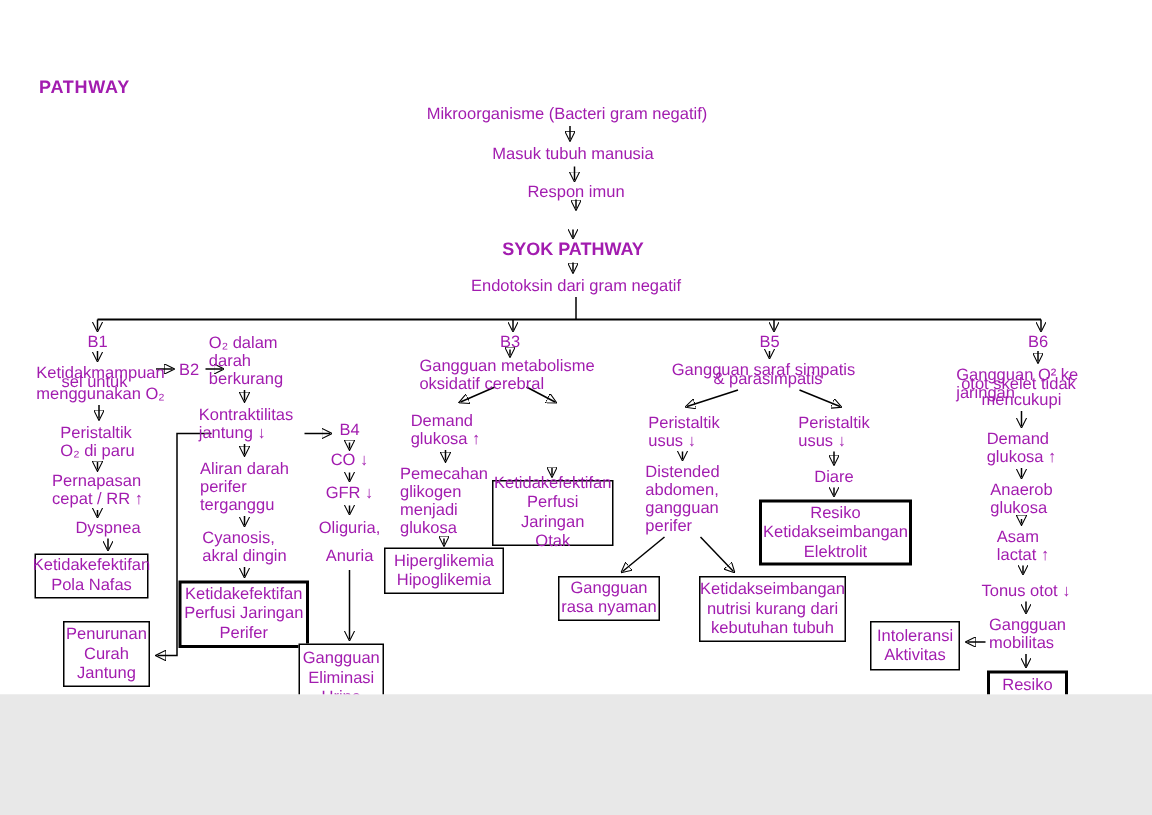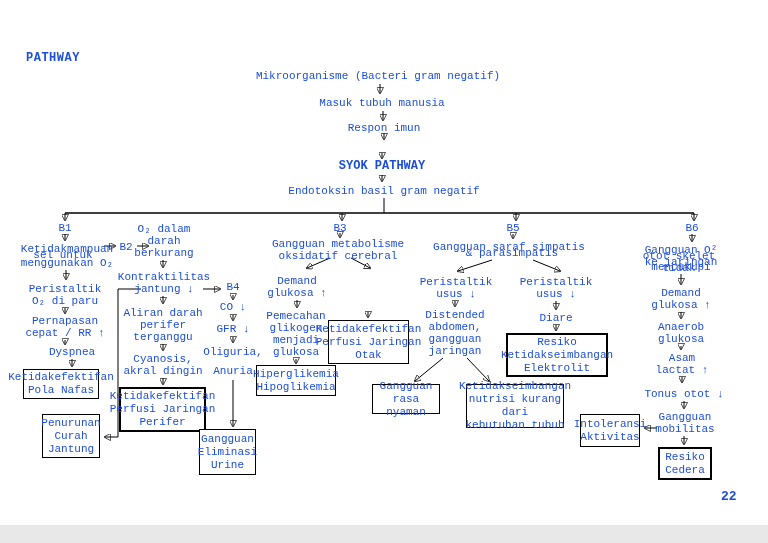--- a/index.html
+++ b/index.html
@@ -1,23 +1,23 @@
 <!DOCTYPE html>
 <html><head>
 <meta charset="utf-8">
 <style>
   html,body{margin:0;padding:0;background:#e8e8e8;}
   .page{
-    position:relative;width:768px;height:525px;background:#ffffff;
-    font-family:Liberation Mono, monospace;color:#1d4ed8;
+    position:relative;width:768px;height:463px;background:#ffffff;
+    font-family:Liberation Sans, sans-serif;color:#a21caf;
     overflow:hidden;
   }
   .t{
     position:absolute;transform:translateX(-50%);
-    text-align:center;font-size:11px;line-height:12px;
+    font-size:11px;line-height:12px;
     white-space:pre-line;
   }
   .tl{position:absolute;font-size:11px;line-height:12px;white-space:pre-line;}
   .bold{font-weight:bold;}
   .big{font-size:12px;}
   .box{
     position:absolute;border:1px solid #000;background:#fff;
     display:flex;align-items:center;justify-content:center;
     text-align:center;font-size:11px;line-height:13px;white-space:pre-line;
     box-sizing:border-box;
@@ -99,21 +99,21 @@
     <line x1="657" y1="428" x2="645" y2="428" marker-end="url(#ah)"></line>
   </svg>
 
   <div class="tl bold big" style="left:26px;top:52px;letter-spacing:.5px">PATHWAY</div>
   <div class="tl bold" style="left:721px;top:491px;font-size:13px">22</div>
 
   <div class="t" style="left:378px;top:70px">Mikroorganisme (Bacteri gram negatif)</div>
   <div class="t" style="left:382px;top:97px">Masuk tubuh manusia</div>
   <div class="t" style="left:384px;top:122px">Respon imun</div>
   <div class="t bold big" style="left:382px;top:160px">SYOK PATHWAY</div>
-  <div class="t" style="left:384px;top:185px">Endotoksin basil gram negatif</div>
+  <div class="t" style="left:384px;top:185px">Endotoksin dari gram negatif</div>
 
   <div class="t" style="left:65px;top:222px">B1</div>
   <div class="t" style="left:126px;top:241px">B2</div>
   <div class="t" style="left:340px;top:222px">B3</div>
   <div class="t" style="left:233px;top:281px">B4</div>
   <div class="t" style="left:513px;top:222px">B5</div>
   <div class="t" style="left:692px;top:222px">B6</div>
 
   <div class="t" style="left:67px;top:243px">Ketidakmampuan</div>
   <div class="t" style="left:63px;top:249px">sel untuk</div>
@@ -165,21 +165,21 @@
 Perfusi Jaringan
 Otak</div>
 
   <div class="t" style="left:509px;top:241px">Gangguan saraf simpatis</div>
   <div class="t" style="left:512px;top:247px">&amp; parasimpatis</div>
   <div class="t" style="left:456px;top:276px">Peristaltik
 usus ↓</div>
   <div class="t" style="left:455px;top:309px">Distended
 abdomen,
 gangguan
-jaringan</div>
+perifer</div>
   <div class="t" style="left:556px;top:276px">Peristaltik
 usus ↓</div>
   <div class="t" style="left:556px;top:312px">Diare</div>
   <div class="box b2" style="left:506px;top:333px;width:102px;height:44px">Resiko
 Ketidakseimbangan
 Elektrolit</div>
   <div class="box" style="left:372px;top:384px;width:68px;height:30px">Gangguan
 rasa nyaman</div>
   <div class="box" style="left:466px;top:384px;width:98px;height:44px">Ketidakseimbangan
 nutrisi kurang dari

